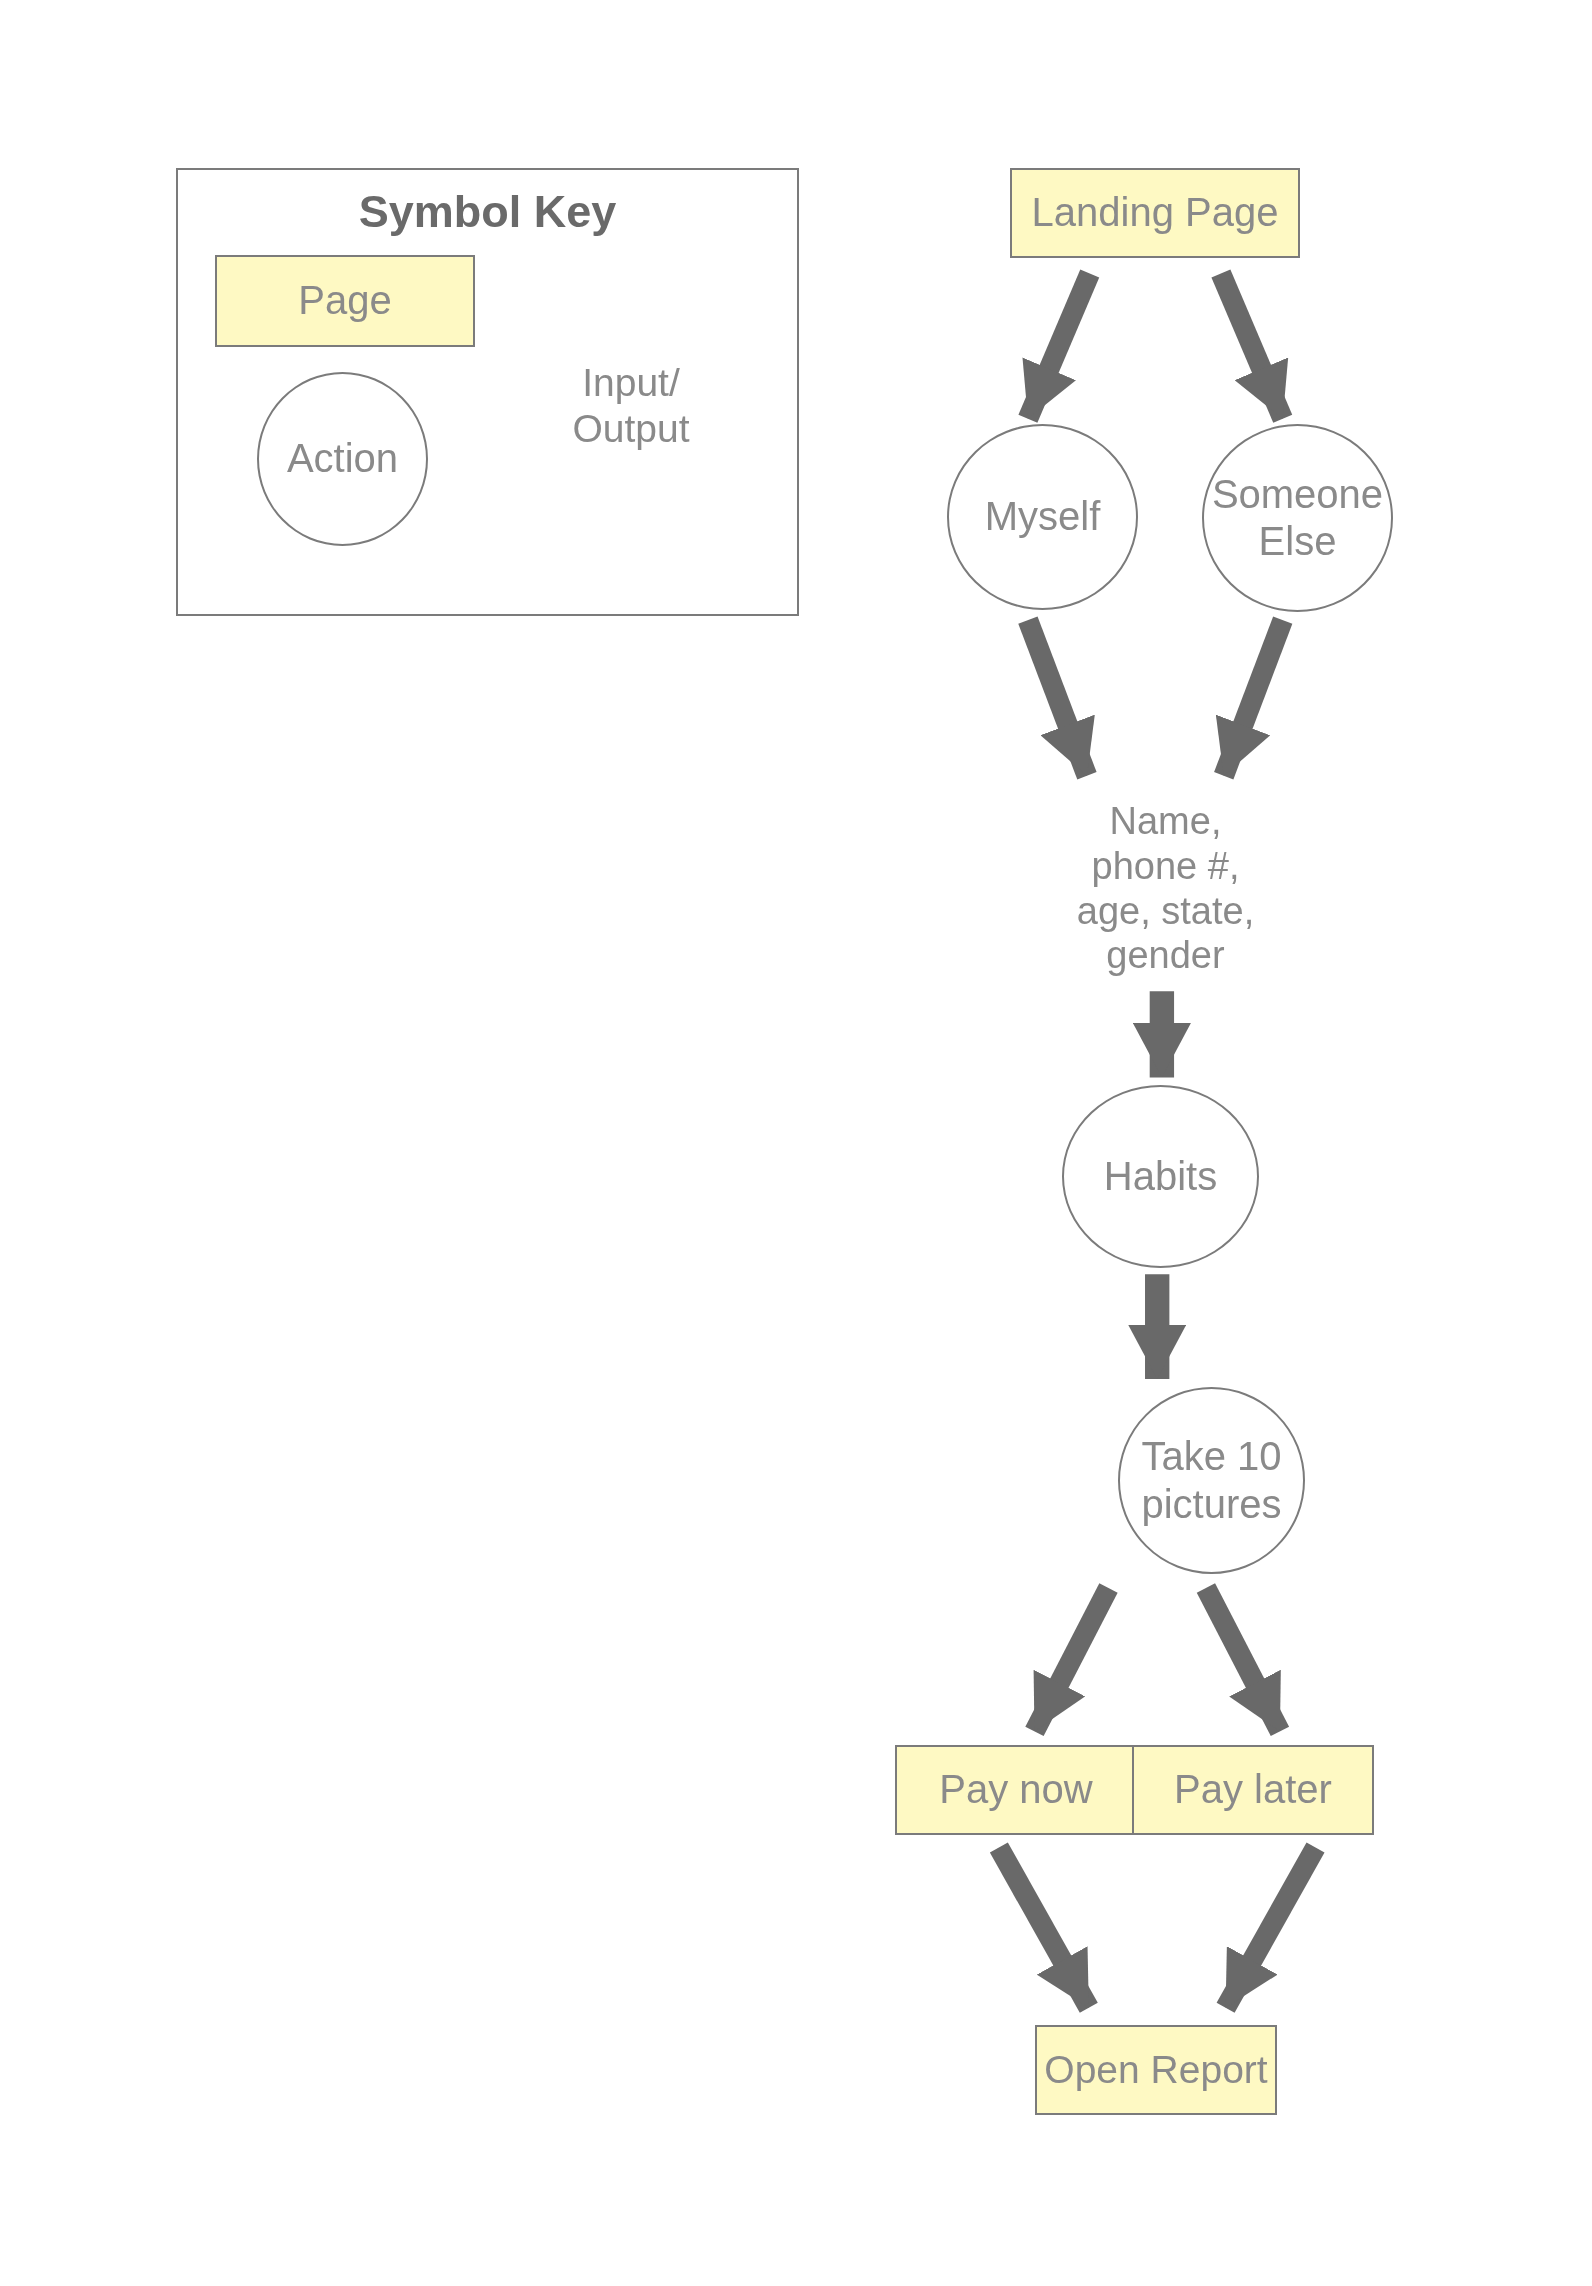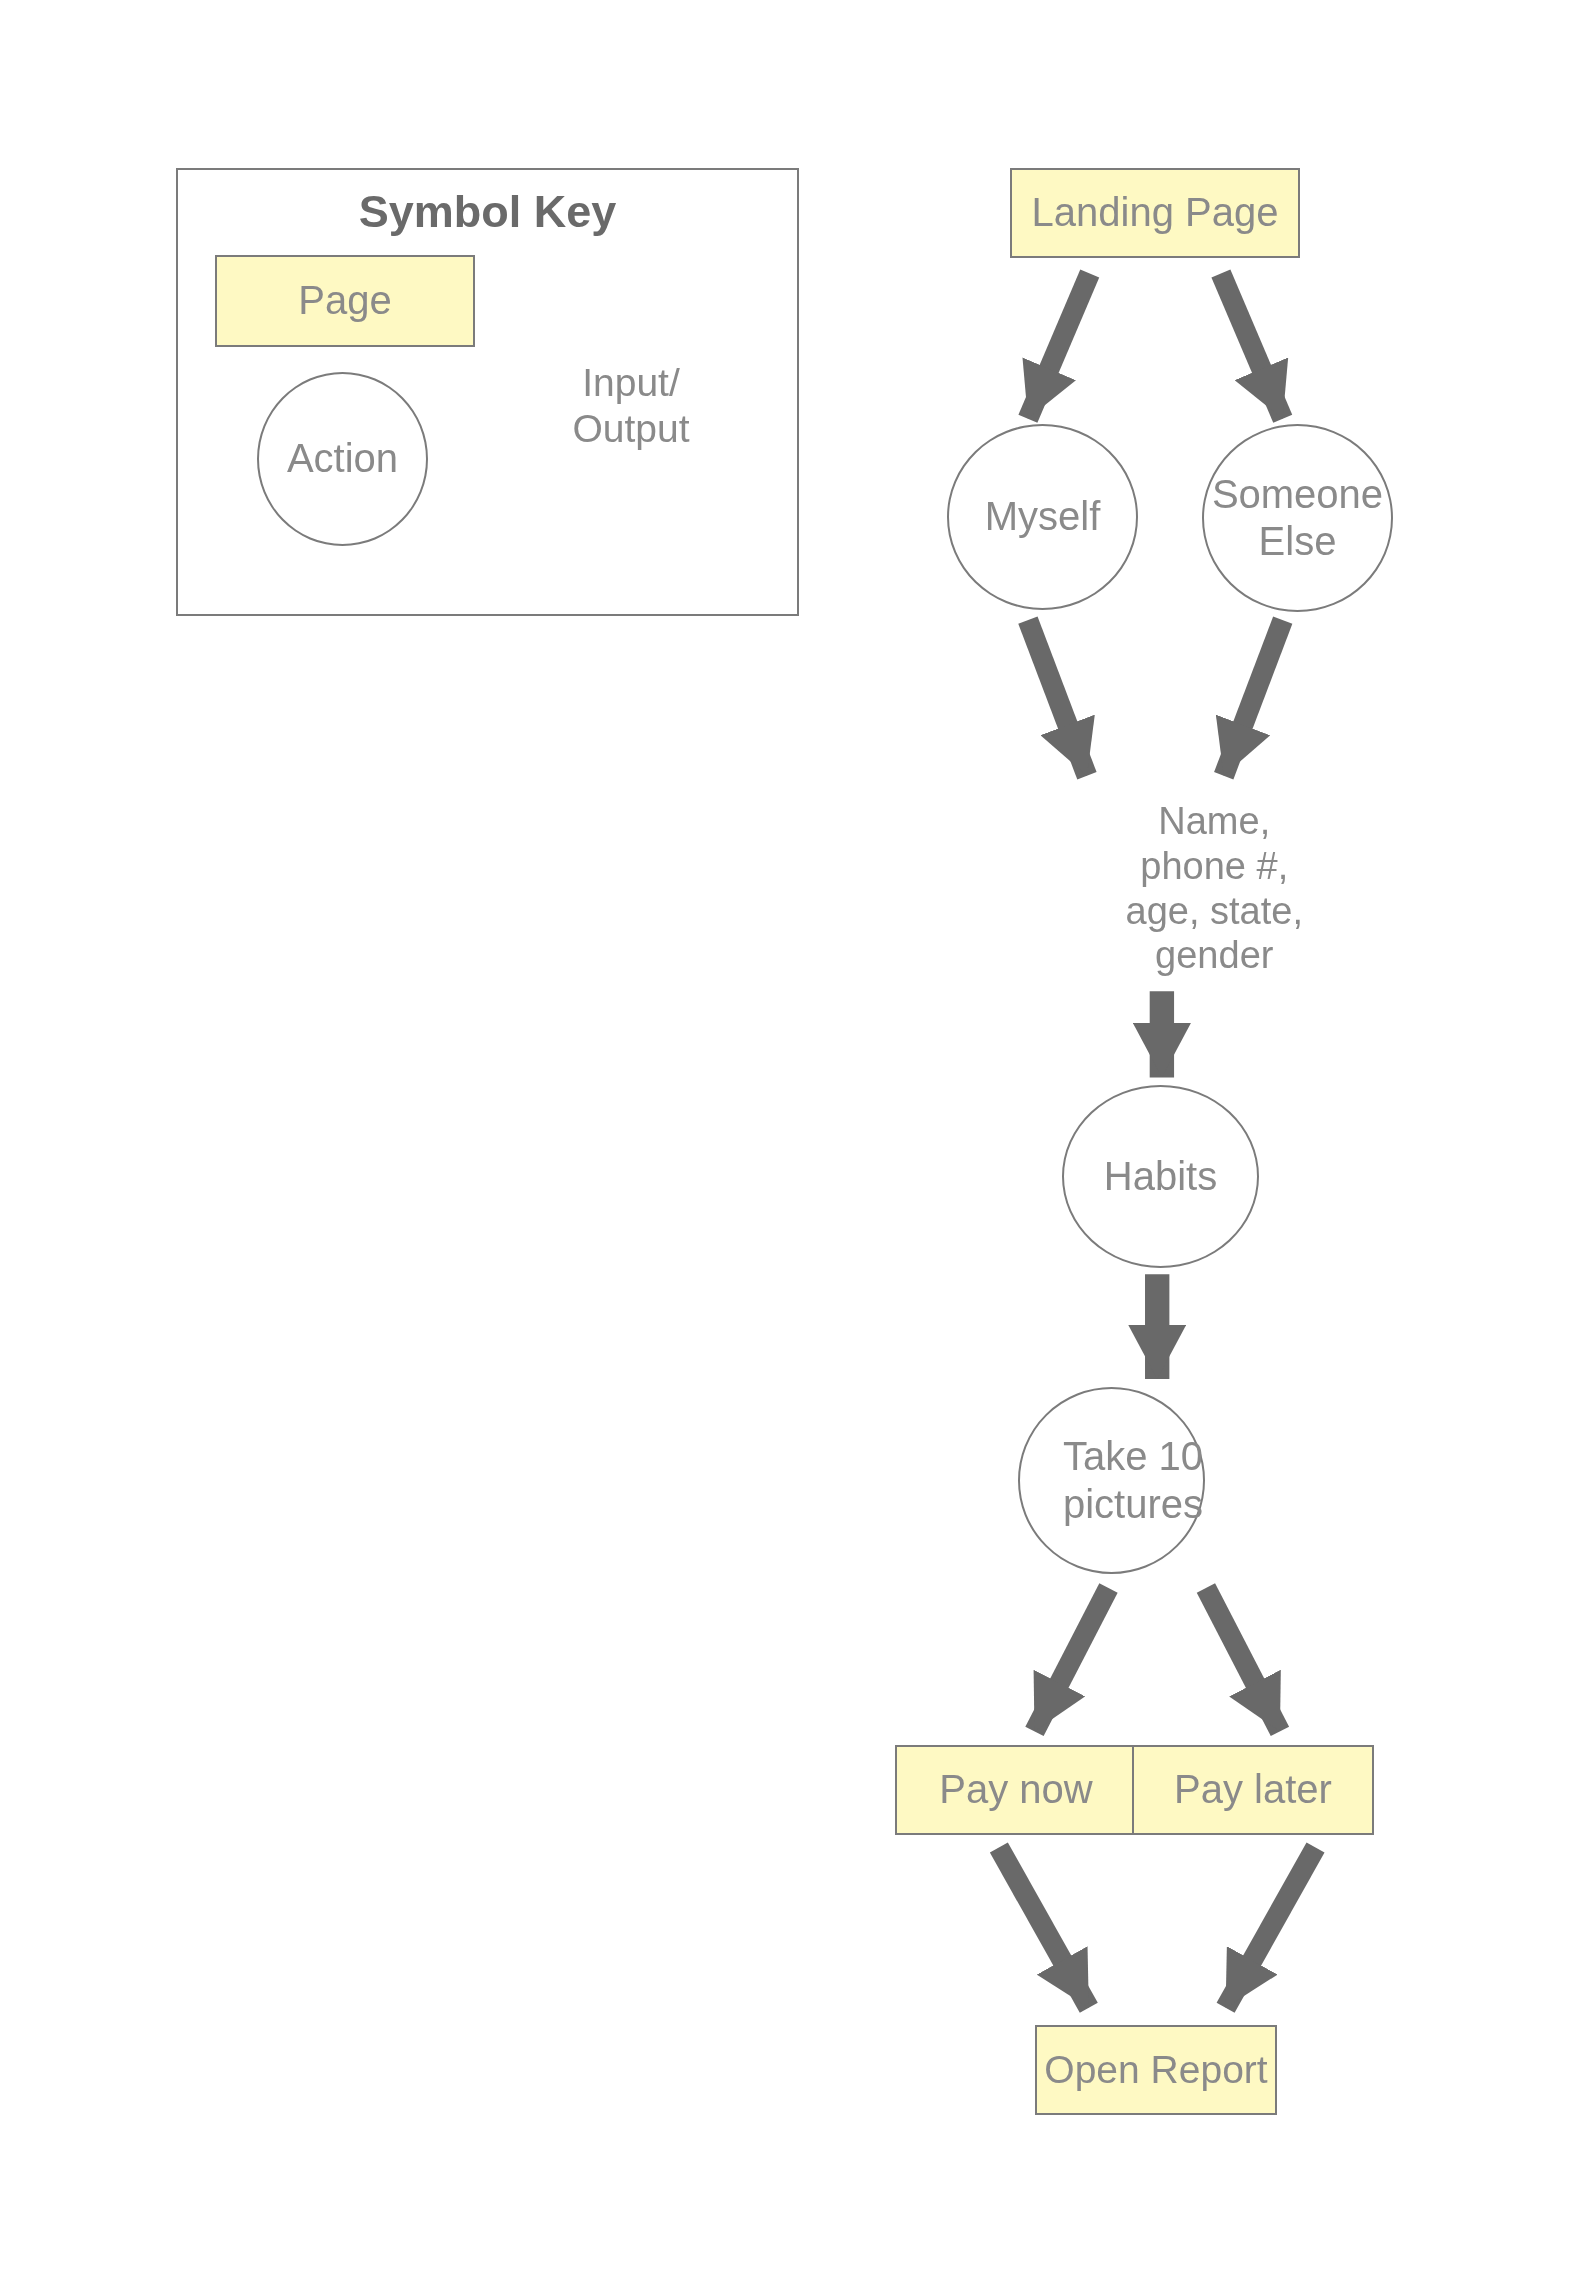--- a/index.html
+++ b/index.html
@@ -91,32 +91,32 @@
 
   <div class="node ellipse-node" style="left:947px;top:424px;width:191px;height:186px;">
     <span class="label">Myself</span>
   </div>
 
   <div class="node ellipse-node" style="left:1202px;top:424px;width:191px;height:188px;">
     <span class="label">Someone
 Else</span>
   </div>
 
-  <div class="node para-node" style="left:1028px;top:792px;width:275px;height:193px;--skew:-27deg;font-size:38px;justify-content:flex-end;">
+  <div class="node para-node" style="left:1028px;top:792px;width:275px;height:193px;--skew:-27deg;font-size:38px;">
     <span class="label">Name,
 phone #,
 age, state,
 gender</span>
   </div>
 
   <div class="node ellipse-node" style="left:1062px;top:1085px;width:197px;height:183px;">
     <span class="label">Habits</span>
   </div>
 
-  <div class="node ellipse-node" style="left:1018px;top:1387px;width:187px;height:187px;justify-content:flex-end;">
+  <div class="node ellipse-node" style="left:1118px;top:1387px;width:187px;height:187px;">
     <span class="label">Take 10
 pictures</span>
   </div>
 
   <div class="node rect-node" style="left:895px;top:1745px;width:242px;height:90px;">
     <span class="label">Pay now</span>
   </div>
 
   <div class="node rect-node" style="left:1132px;top:1745px;width:242px;height:90px;">
     <span class="label">Pay later</span>

